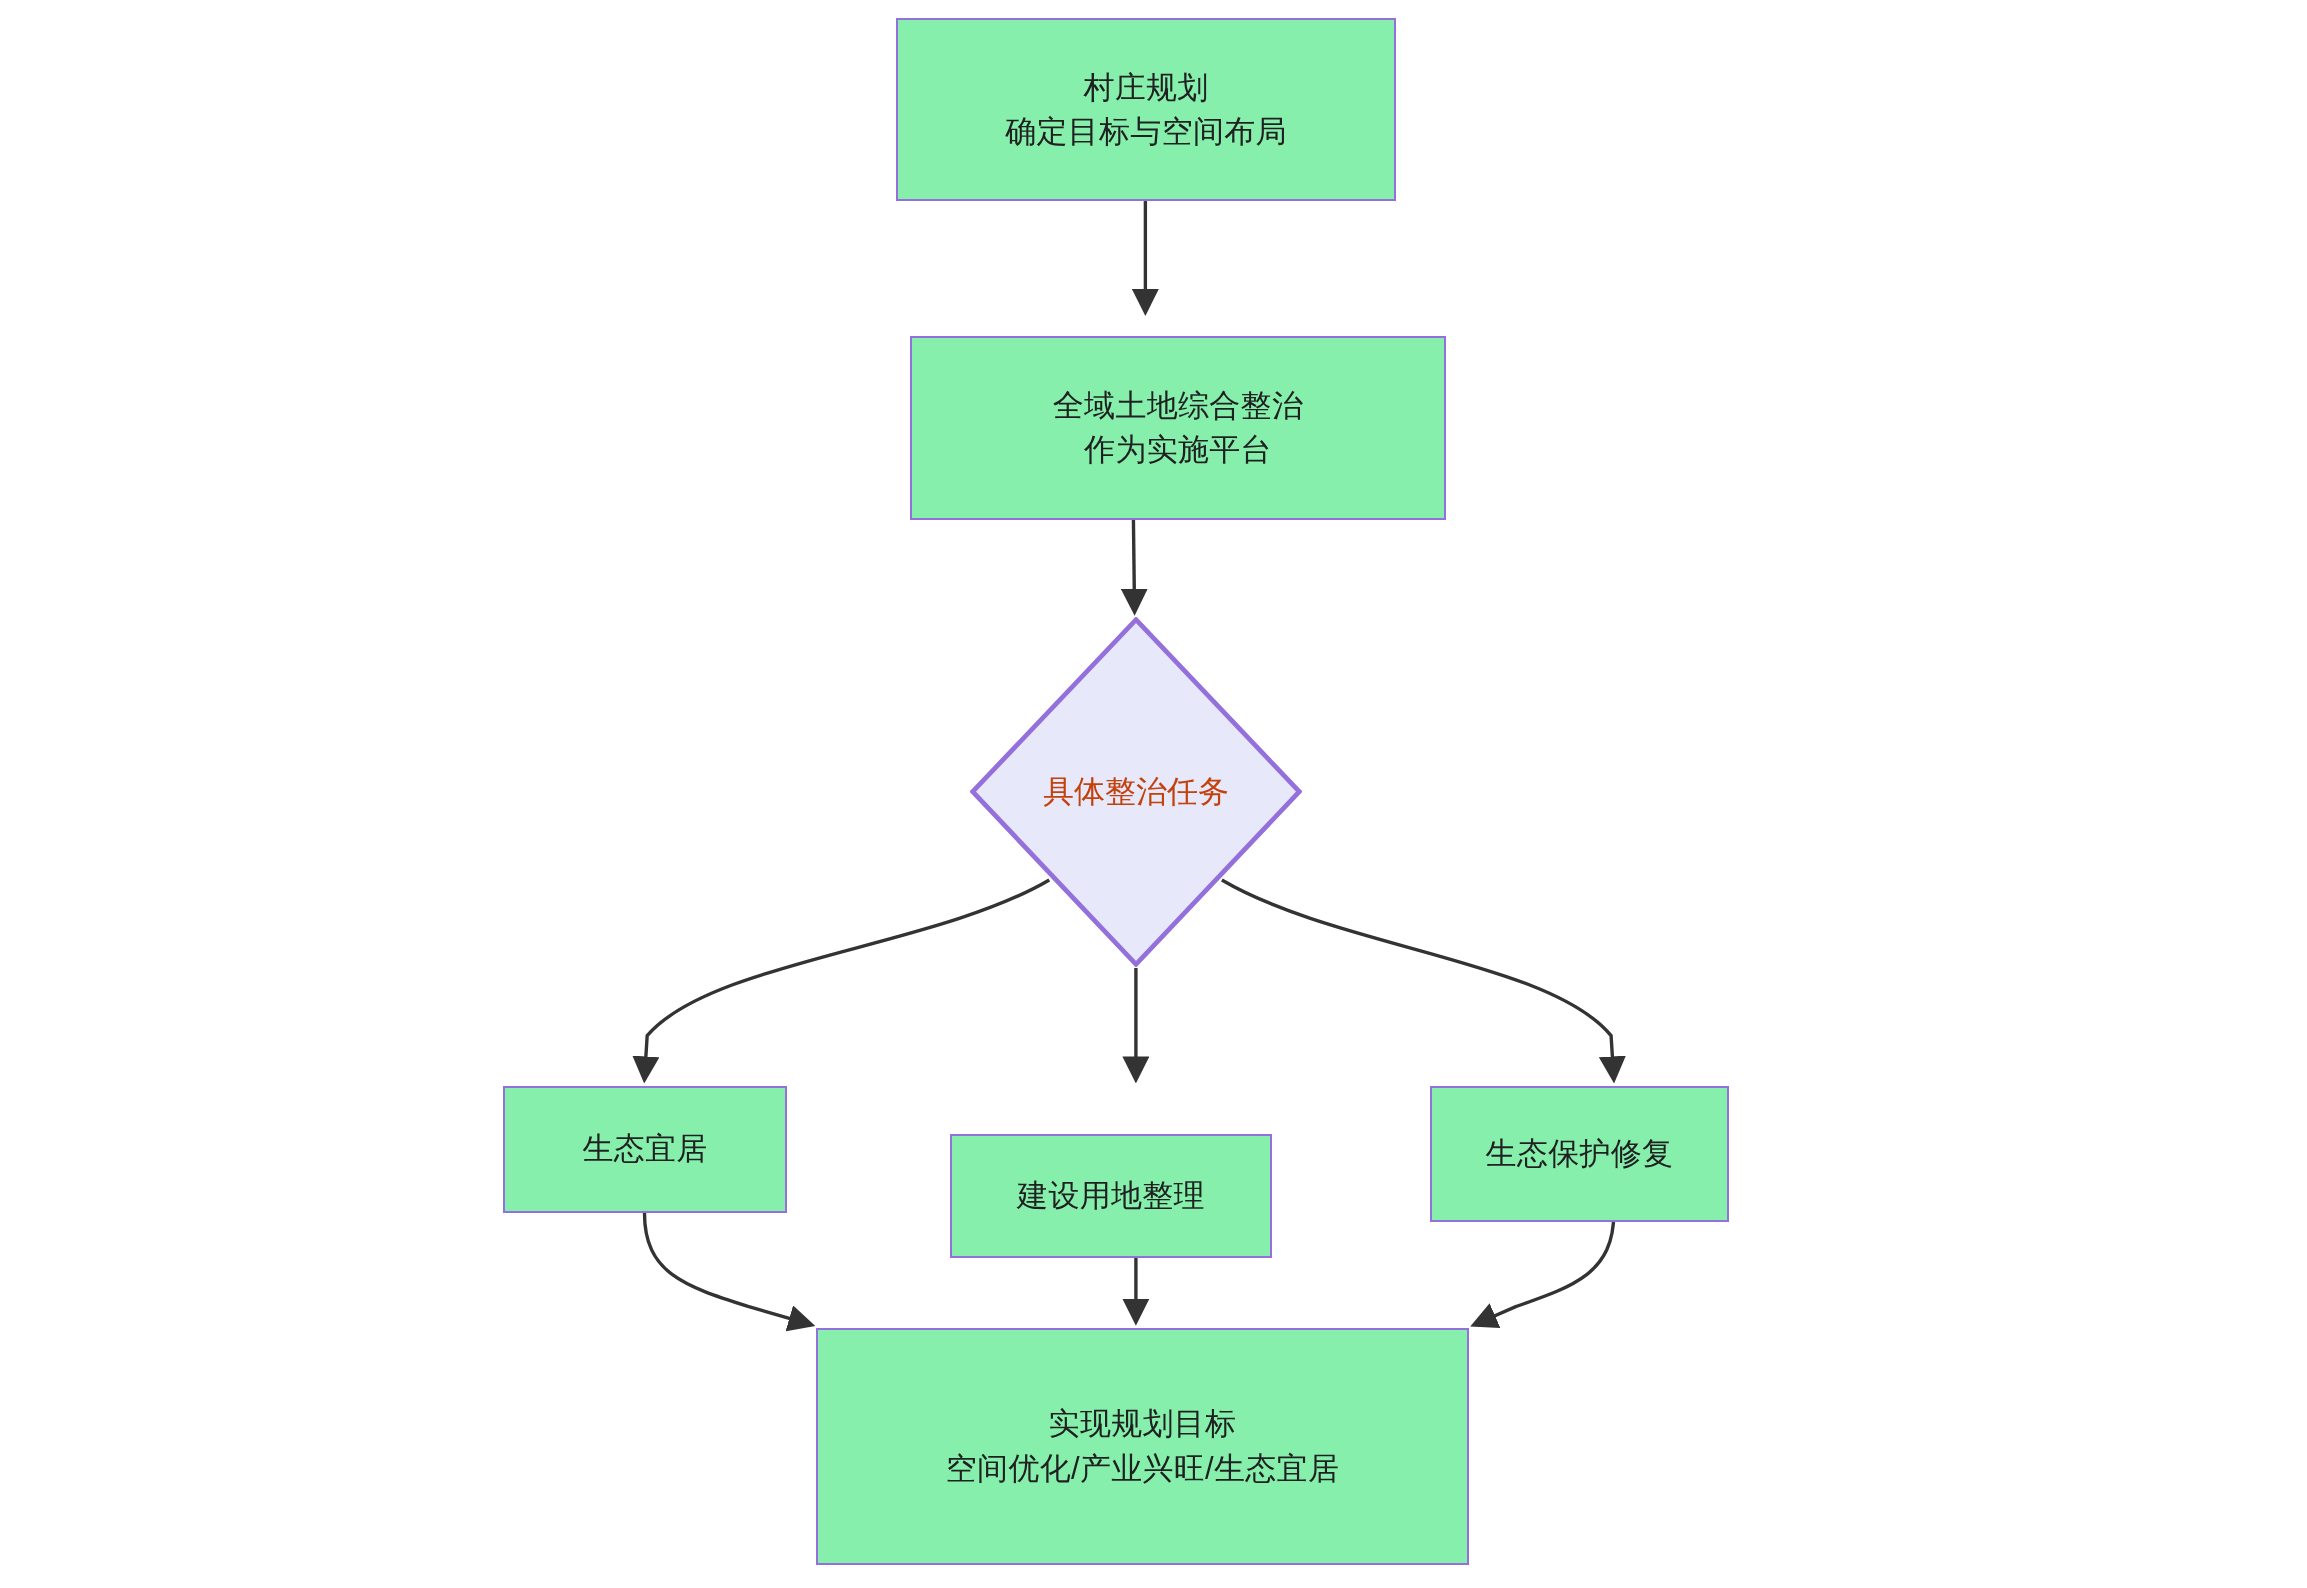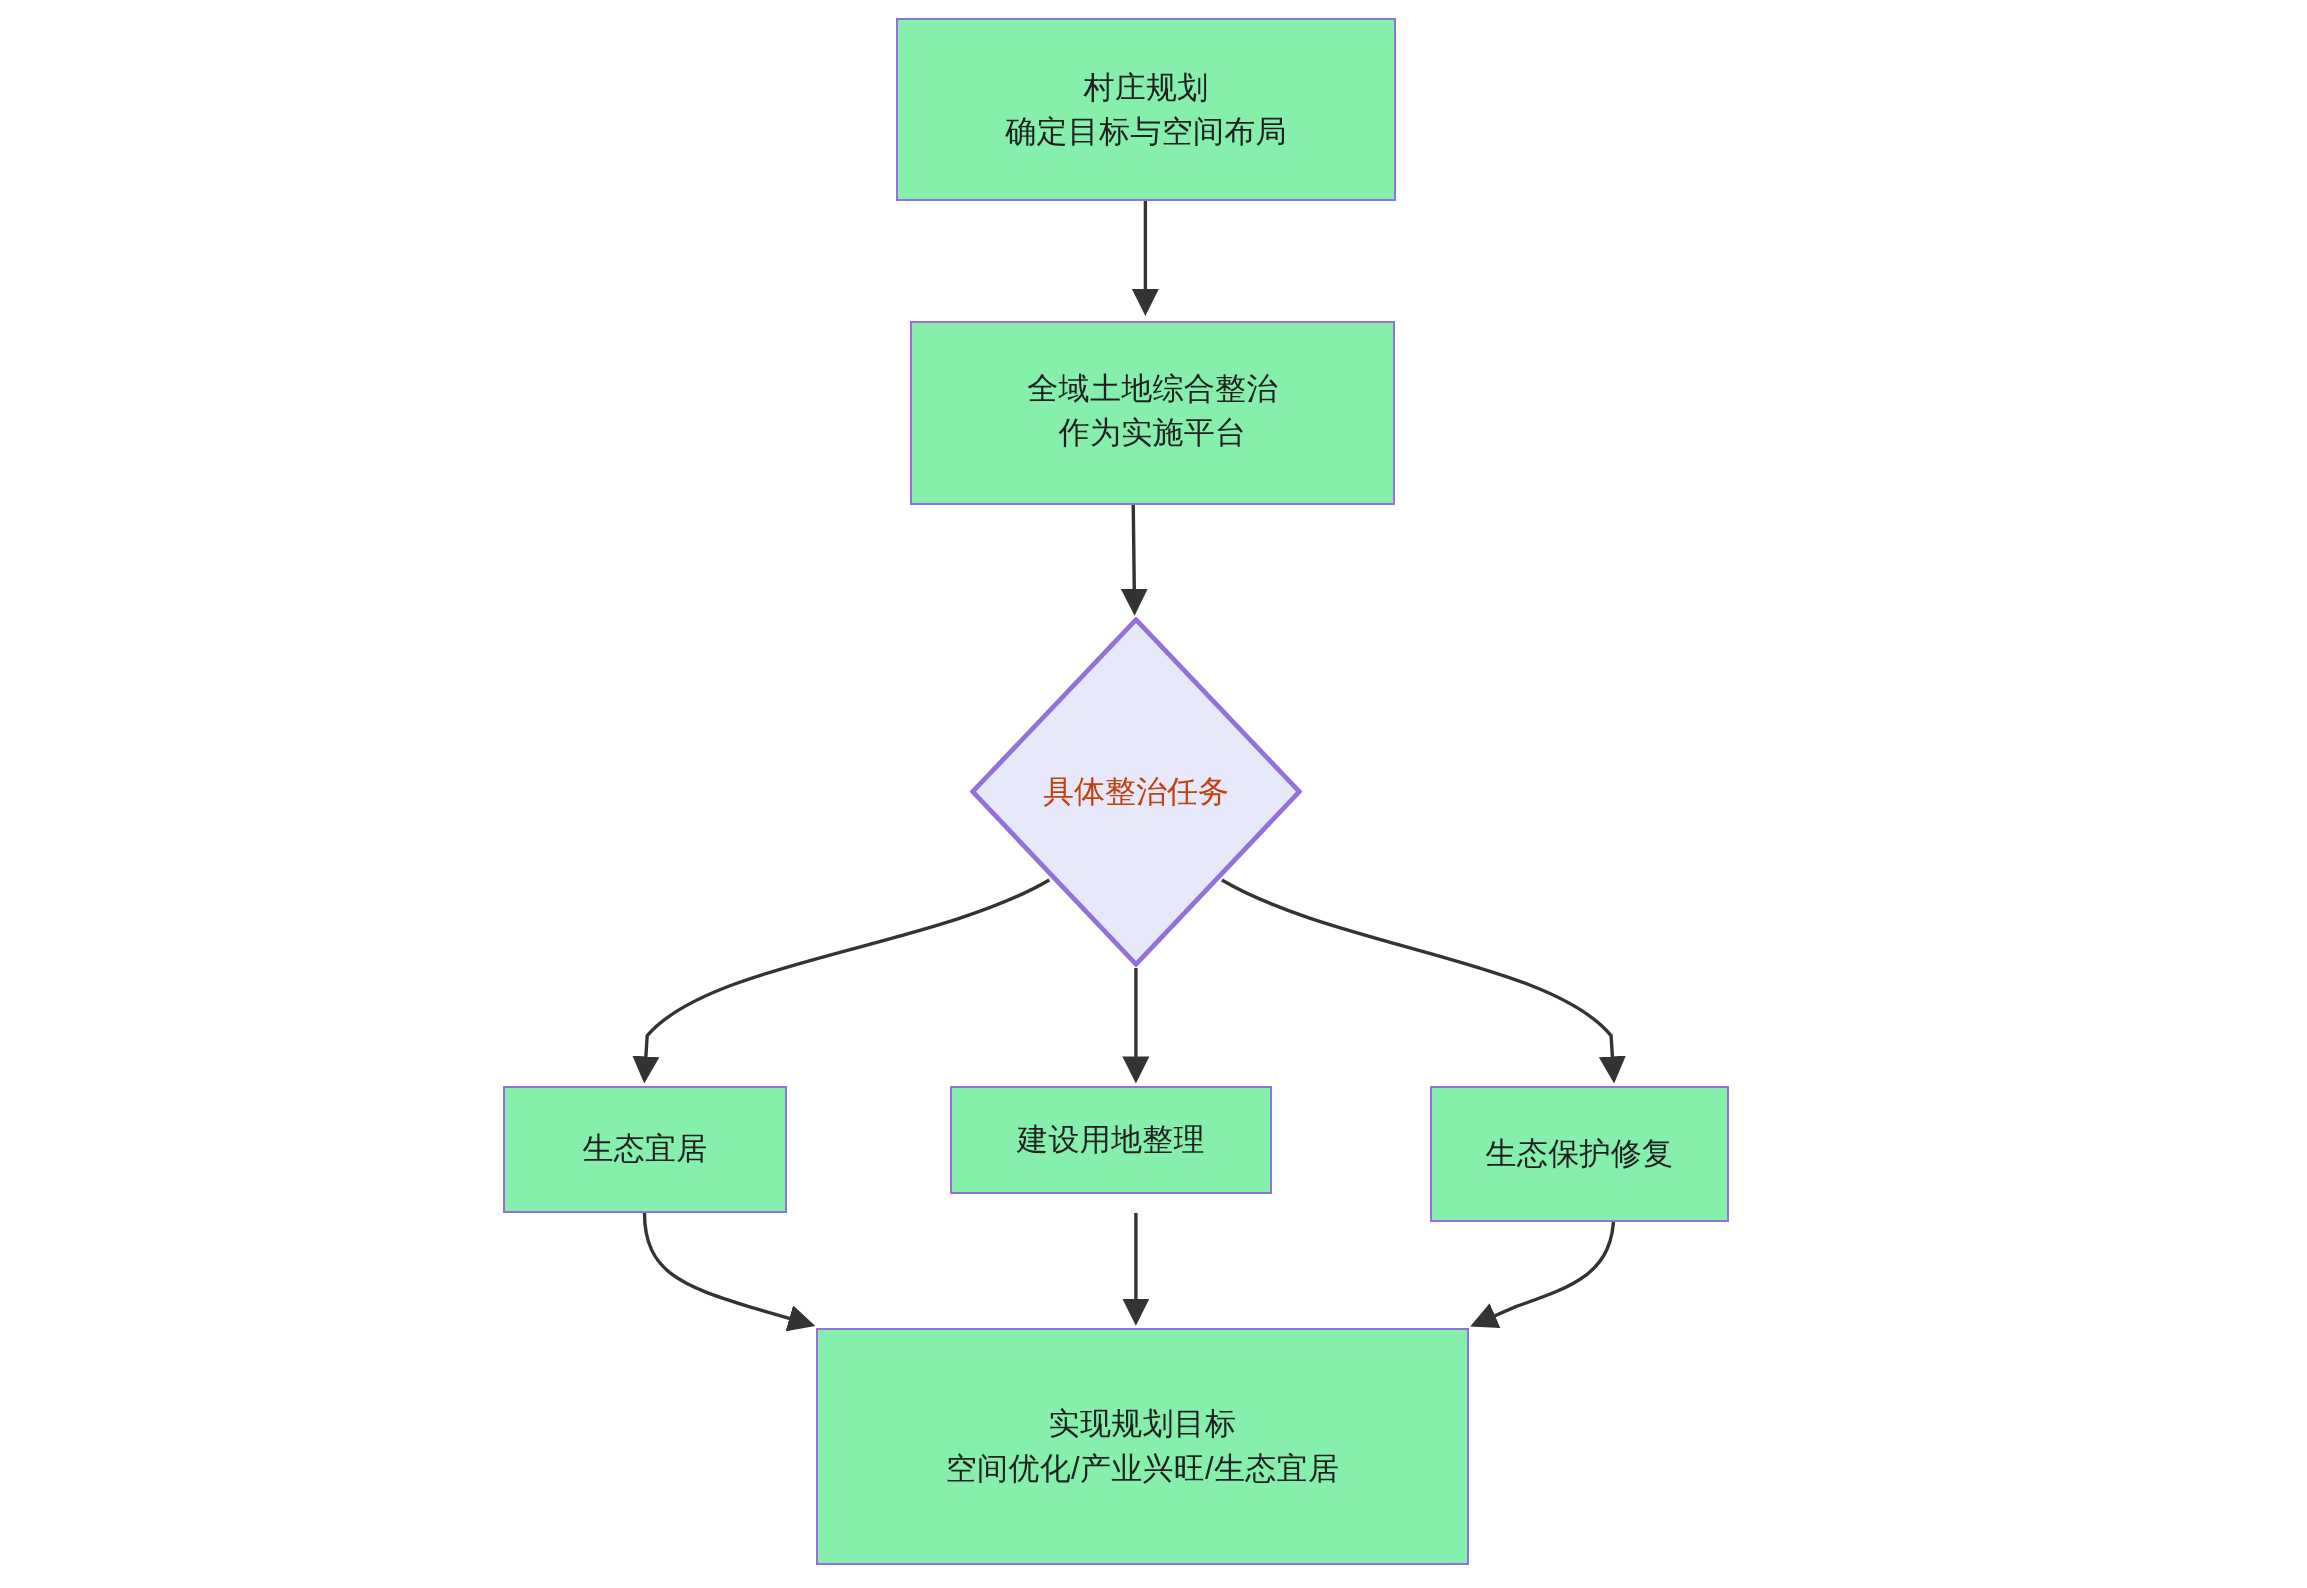--- a/index.html
+++ b/index.html
@@ -57,24 +57,24 @@
   .node-diamond .label {
     position: relative;
     z-index: 3;
     color: #c2410c;
     font-size: 31px;
     line-height: 1.42;
     text-align: center;
     white-space: pre-line;
   }
   #n1 { left: 896px; top: 18.3px;  width: 500px; height: 183px; }
-  #n2 { left: 910px; top: 321px; width: 485px; height: 184px; font-family: Liberation Mono, monospace; }
+  #n2 { left: 910px; top: 336px; width: 536px; height: 184px; }
   #nd { left: 970px; top: 617px; width: 332px; height: 350px; }
   #na { left: 503px;  top: 1086px; width: 284px; height: 127px; }
-  #nb { left: 950px; top: 1086px; width: 322px; height: 108px; text-align: right; }
+  #nb { left: 950px; top: 1134px; width: 322px; height: 124px; text-align: right; }
   #nc { left: 1430px; top: 1086px; width: 299px; height: 136px; }
   #nf { left: 816px; top: 1328px; width: 653px; height: 237px; }
   .edge-path {
     fill: none;
     stroke: #333333;
     stroke-width: 5;
   }
   .arrow-head { fill: #333333; }
 </style>
 </head>

